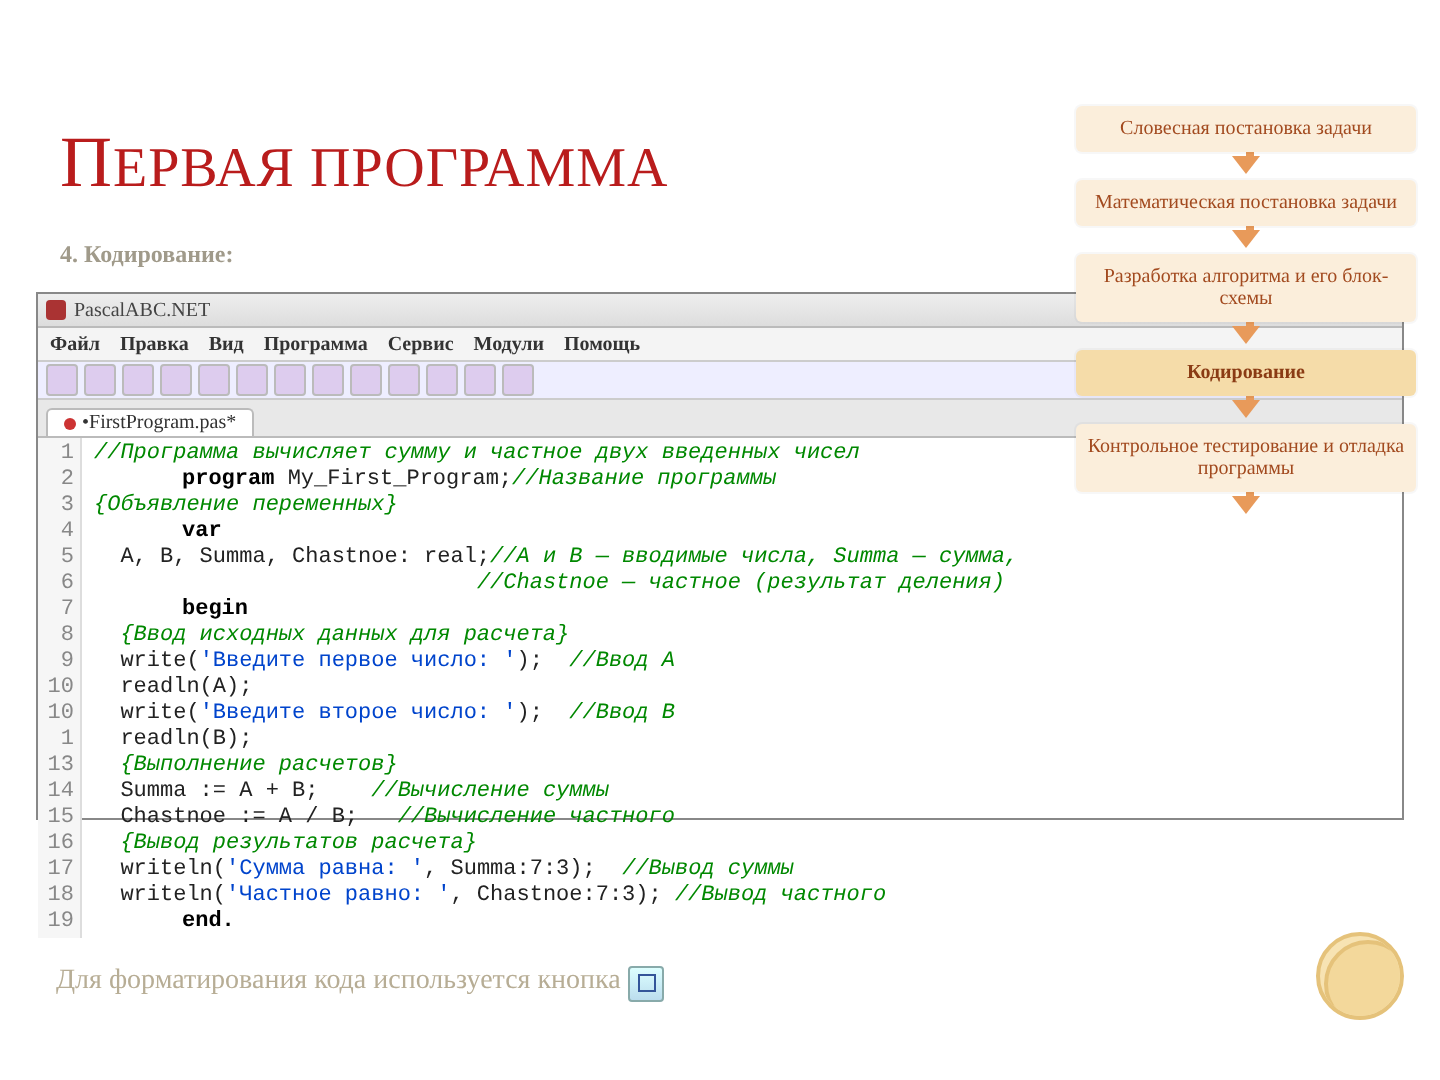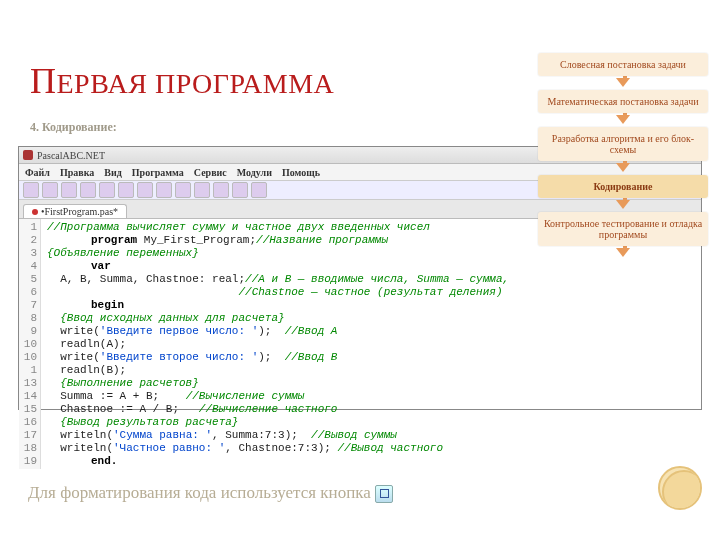--- a/index.html
+++ b/index.html
@@ -130,24 +130,24 @@
   white-space: pre;
 }
 .kw { color: #000; font-weight: bold; margin-left: 44px; }
 .cm { color: #008800; font-style: italic; }
 .str { color: #0044cc; }
 .id { color: #222; }
 .footer-note {
   position: absolute;
   top: 483px;
   left: 28px;
-  font-size: 17px;
+  font-size: 14px;
   color: #b7ad95;
   display:flex;
-  align-items:flex-end;
+  align-items:flex-start;
   gap:4px;
 }
 .format-btn {
   width: 16px;
   height: 16px;
   border: 1px solid #8aa;
   background: linear-gradient(#dff,#bde);
   border-radius: 2px;
   position: relative;
 }

